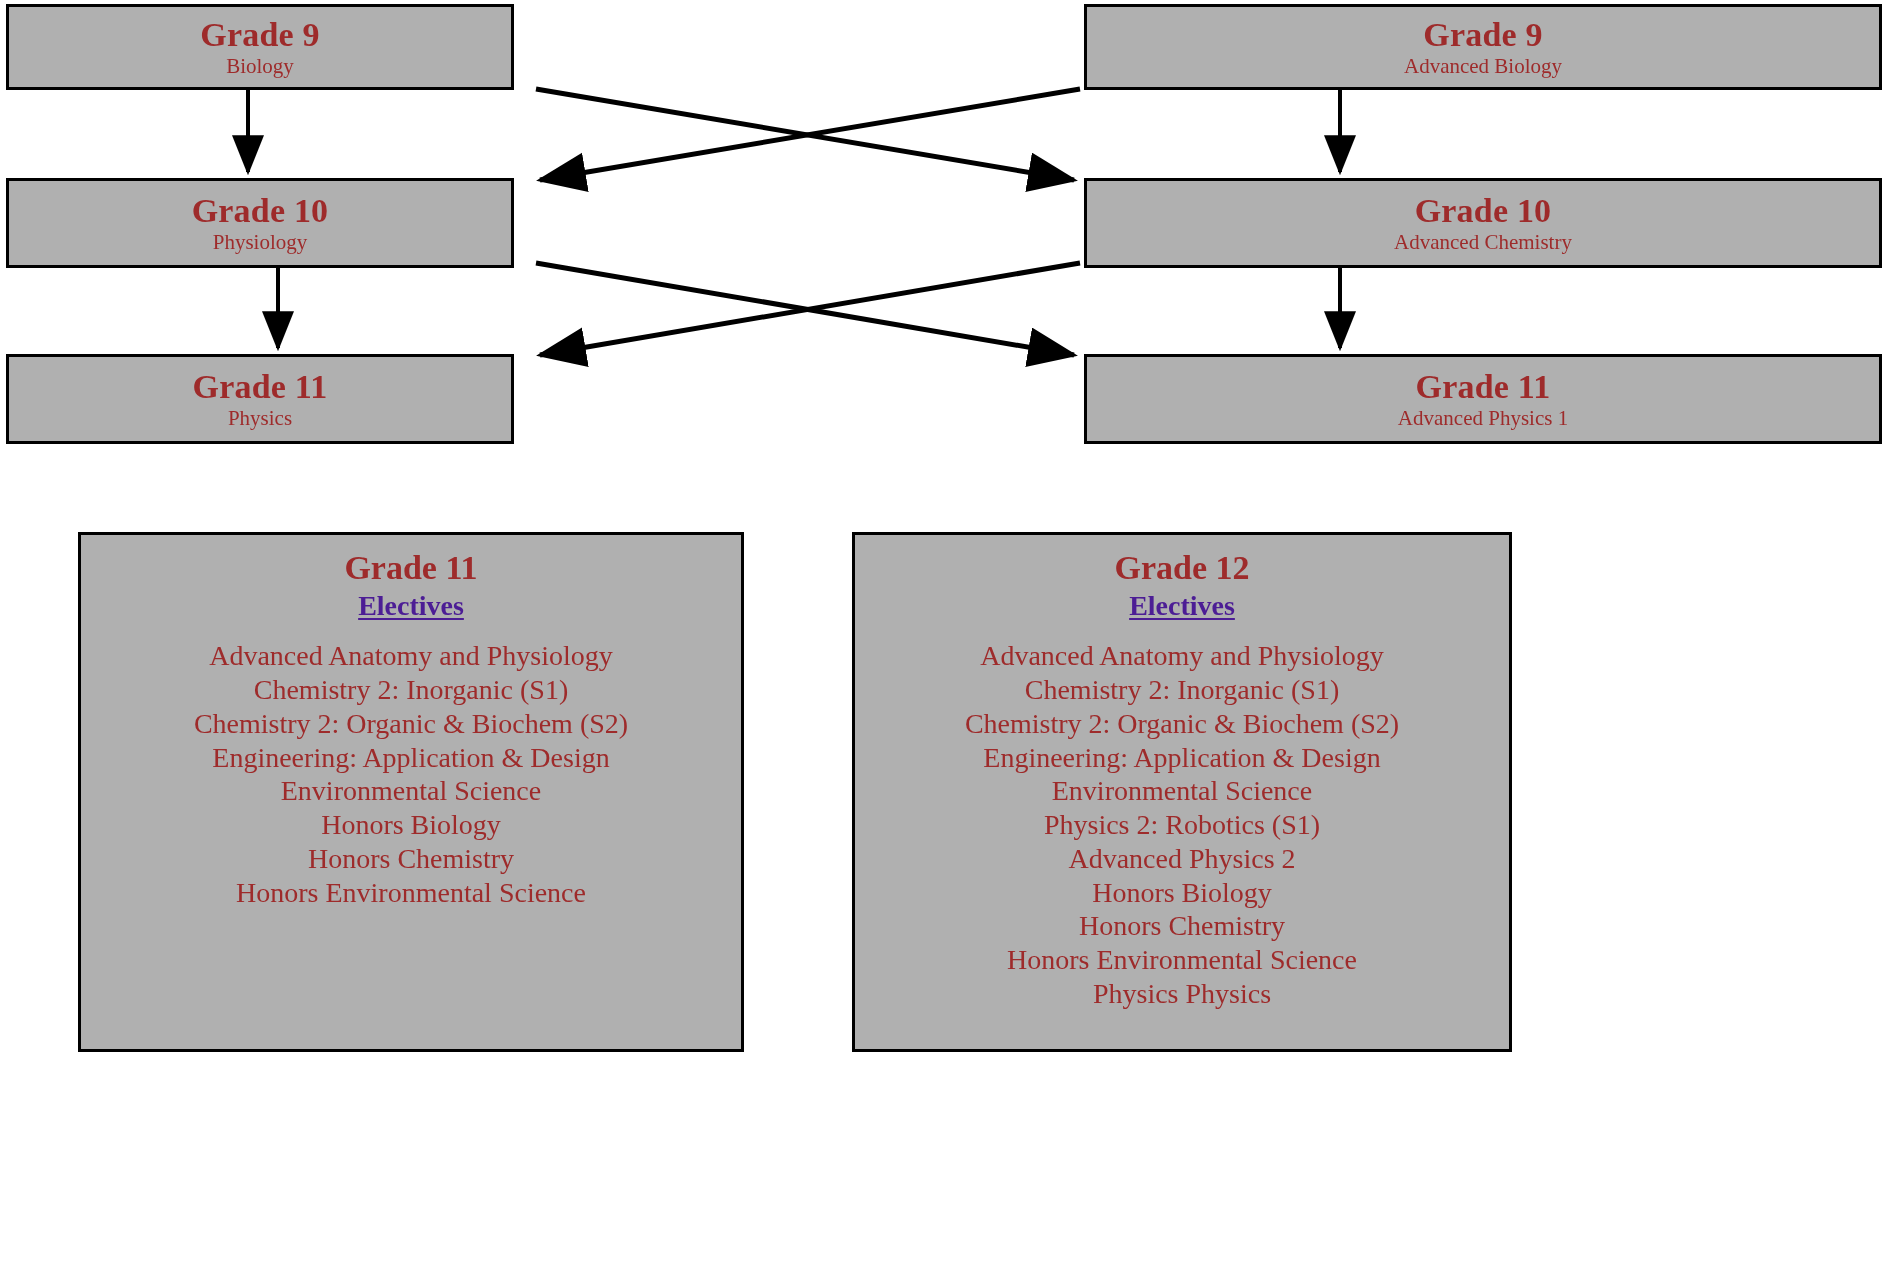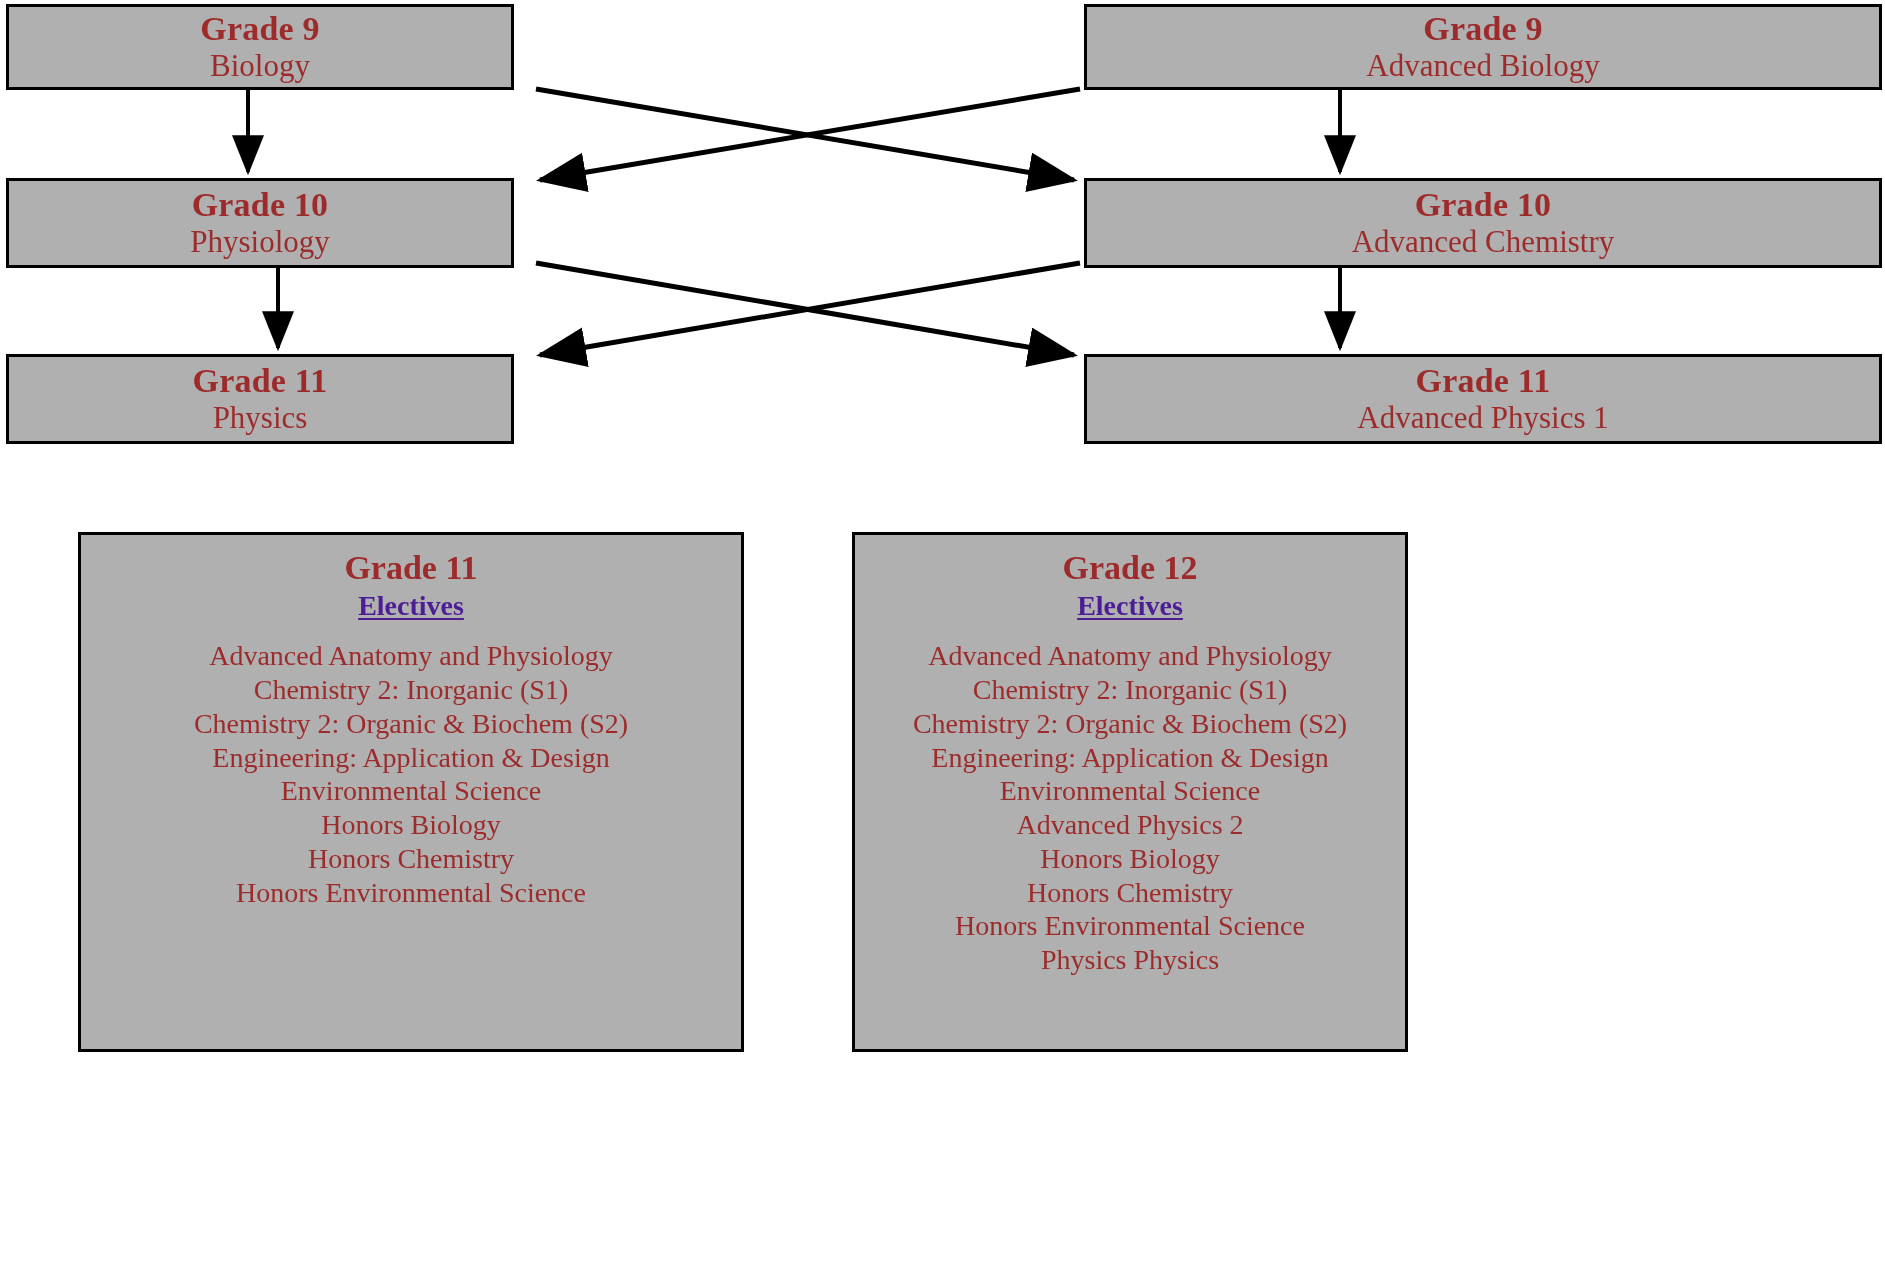--- a/index.html
+++ b/index.html
@@ -31,21 +31,21 @@
   }
   .course-grade {
     font-weight: bold;
     font-size: 34px;
     line-height: 1.12;
     color: #9e2b2b;
     letter-spacing: 0.2px;
   }
   .course-name {
     font-weight: normal;
-    font-size: 31px;
+    font-size: 21px;
     line-height: 1.15;
     color: #9e2b2b;
   }
 
   
   #box-g9-bio      { left: 6px;  top: 4px;   width: 508px; height: 86px; }
   #box-g10-chem    { left: 6px;  top: 178px; width: 508px; height: 90px; }
   #box-g11-phys    { left: 6px;  top: 354px; width: 508px; height: 90px; }
   
   #box-g9-advbio   { left: 1084px; top: 4px;   width: 798px; height: 86px; }
@@ -54,21 +54,21 @@
 
   
   .elective-box {
     position: absolute;
     background: #b0b0b0;
     border: 3px solid #000000;
     text-align: center;
     padding-top: 12px;
   }
   #box-elective-g11 { left: 78px;  top: 532px; width: 666px; height: 520px; }
-  #box-elective-g12 { left: 852px; top: 532px; width: 556px; height: 520px; font-family: Liberation Serif, serif; }
+  #box-elective-g12 { left: 852px; top: 532px; width: 660px; height: 520px; font-family: Liberation Serif, serif; }
 
   .elective-grade {
     font-weight: bold;
     font-size: 34px;
     line-height: 1.22;
     color: #9e2b2b;
   }
   .elective-sub {
     font-weight: bold;
     font-size: 28px;
@@ -169,20 +169,21 @@
 
   <div class="elective-box" id="box-elective-g12">
     <div class="elective-grade">Grade 12</div>
     <div class="elective-sub">Electives</div>
     <ul class="elective-list">
         <li>Advanced Anatomy and Physiology</li>
         <li>Chemistry 2: Inorganic (S1)</li>
         <li>Chemistry 2: Organic &amp; Biochem (S2)</li>
         <li>Engineering: Application &amp; Design</li>
         <li>Environmental Science</li>
+        <li>Physics 2: Robotics (S1)</li>
         <li>Advanced Physics 2</li>
         <li>Honors Biology</li>
         <li>Honors Chemistry</li>
         <li>Honors Environmental Science</li>
         <li>Physics Physics</li>
       </ul>
   </div>
 
 </div>
 

